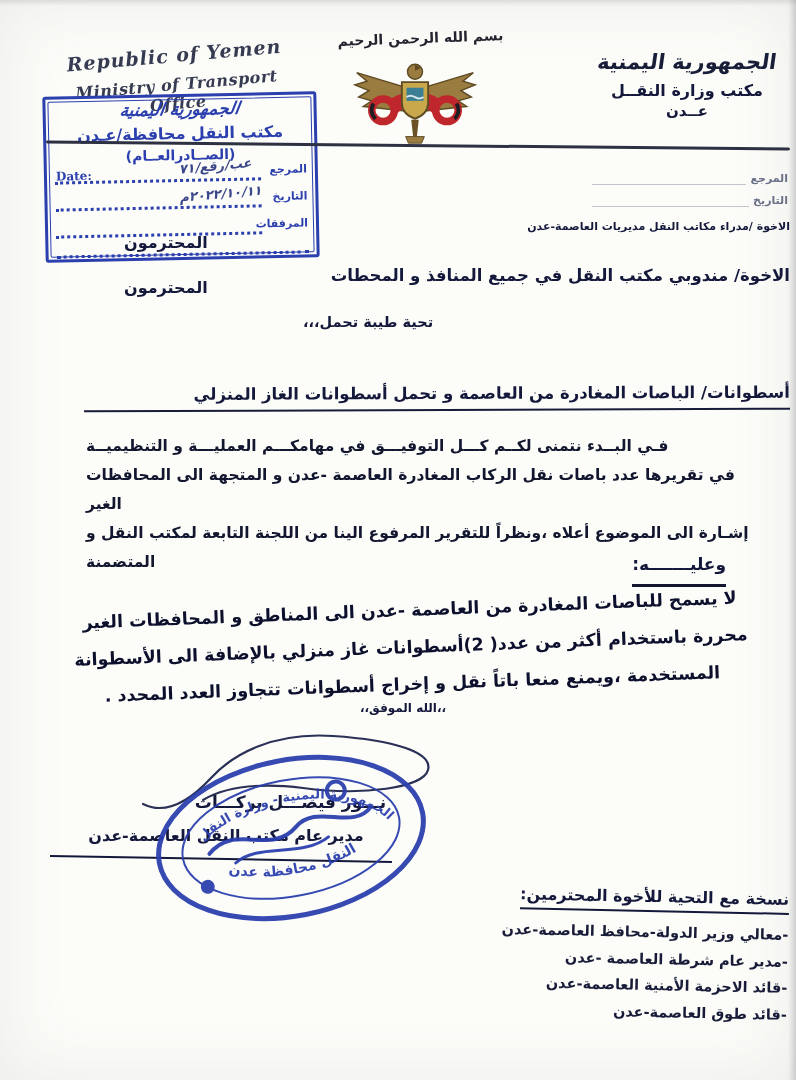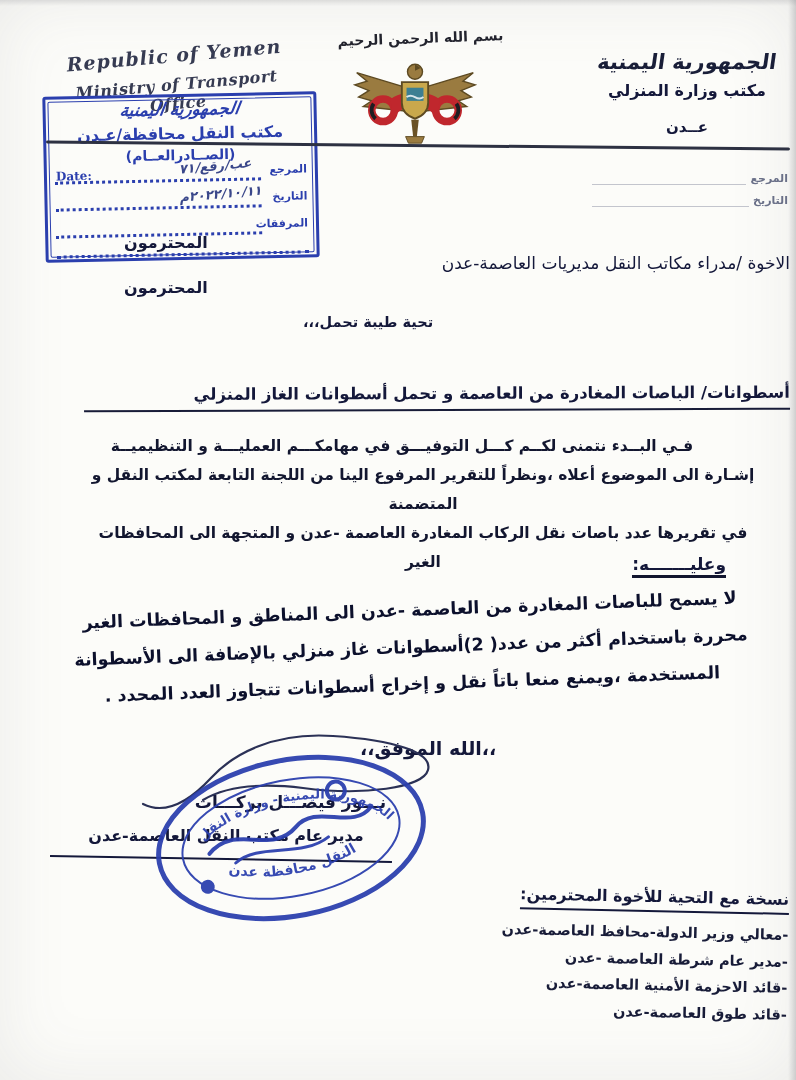--- a/index.html
+++ b/index.html
@@ -24,21 +24,21 @@
   .en-head .l2{font-size:16px;margin-top:9px;letter-spacing:.5px;}
 
   .bismillah{position:absolute;left:333px;top:30px;width:175px;text-align:center;
     font-weight:bold;font-size:14px;color:#23242e;transform:rotate(-2deg);}
 
   .emblem{position:absolute;left:347px;top:52px;width:136px;height:94px;}
 
   .ar-head{position:absolute;left:586px;top:50px;width:202px;text-align:center;direction:rtl;}
   .ar-head .country{font-size:21px;font-weight:bold;transform:skewX(-8deg);color:#191e38;}
   .ar-head .office{font-size:16px;font-weight:bold;margin-top:7px;}
-  .ar-head .city{font-size:15px;font-weight:bold;margin-top:18px;letter-spacing:1px;}
+  .ar-head .city{font-size:15px;font-weight:bold;margin-top:2px;letter-spacing:1px;}
 
   .header-rule{position:absolute;left:46px;top:144px;width:744px;height:3px;
     background:#2d3142;border-radius:2px;transform:rotate(.55deg);z-index:6;}
 
   .ref-fields{position:absolute;left:592px;top:172px;width:196px;direction:rtl;z-index:2;}
   .ref-fields .row{display:flex;align-items:flex-end;margin-bottom:9px;}
   .ref-fields .lbl{font-size:11px;color:#6a7088;font-weight:bold;white-space:nowrap;margin-left:4px;}
   .ref-fields .ln{flex:1;border-bottom:1px solid #c3c5cd;height:12px;}
 
   
@@ -58,45 +58,45 @@
   .reg-stamp .frow .flbl{position:absolute;right:0;top:-4px;font-size:11px;font-weight:bold;}
   .reg-stamp .dots{border-bottom:3px dotted #2b3fae;height:10px;margin-right:46px;}
   .reg-stamp .dots.full{margin-right:0;}
   .hand{position:absolute;color:#26347e;font-weight:bold;
     transform:rotate(-4deg) skewX(-14deg);opacity:.9;}
   .hand.h1{top:62px;right:62px;font-size:13px;}
   .hand.h2{top:90px;right:52px;font-size:13px;letter-spacing:2px;}
 
   
   .arab{direction:rtl;}
-  .recip1{position:absolute;right:6px;top:220px;font-size:17px;font-weight:400;margin-top:33px;}
+  .recip1{position:absolute;right:6px;top:220px;font-size:11px;font-weight:700;}
   .recip2{position:absolute;right:6px;top:266px;font-size:16.5px;font-weight:800;}
   .honor{position:absolute;left:124px;font-size:16px;font-weight:800;}
   .honor.h1{top:233px;z-index:3;}
   .honor.h2{top:278px;}
   .greeting{position:absolute;left:303px;top:314px;font-size:14.5px;font-weight:bold;}
 
   
   .subject{position:absolute;left:84px;right:6px;top:384px;text-align:right;
     font-size:16.5px;font-weight:800;padding-bottom:6px;
     border-bottom:2px solid #181c38;transform:rotate(-.2deg);}
 
   
   .body-block{position:absolute;left:86px;right:36px;top:432px;
-    font-size:15.5px;font-weight:700;line-height:29px;text-align:center;color:#12162f;}
+    font-size:15.5px;font-weight:700;line-height:29px;text-align:left;color:#12162f;}
   .body-block .indent{padding-left:0;padding-right:42px;}
   .therefore{position:absolute;right:70px;top:554px;font-size:17px;font-weight:800;
-    border-bottom:3px solid #12162f;padding-bottom:1px;}
+    border-bottom:3px solid #12162f;padding-bottom:10px;}
 
   
   .directive{position:absolute;left:52px;right:26px;top:592px;text-align:center;
     font-size:17.5px;font-weight:800;line-height:37px;color:#0c102c;
     transform:rotate(-2.2deg);}
 
-  .closing{position:absolute;left:360px;top:701px;font-size:19px;font-weight:bold;margin-top:36px;}
+  .closing{position:absolute;left:360px;top:701px;font-size:12px;font-weight:bold;}
 
   
   .scrawl{position:absolute;left:133px;top:726px;width:315px;height:98px;z-index:1;}
   .sig-name{position:absolute;left:143px;top:792px;width:295px;text-align:center;
     font-size:17px;font-weight:800;letter-spacing:1px;z-index:2;}
   .sig-title{position:absolute;left:56px;top:826px;width:340px;text-align:center;
     font-size:16px;font-weight:800;z-index:2;}
   .sig-underline{position:absolute;left:50px;top:858px;width:342px;height:2px;
     background:#14183a;transform:rotate(1deg);z-index:2;}
   .oval-stamp{position:absolute;left:148px;top:752px;width:286px;height:172px;
@@ -142,21 +142,21 @@
       <rect x="61" y="38" width="18" height="14" fill="#3d7f92"></rect>
       <path d="M61,48 q4,-3 9,0 q5,3 9,0" fill="none" stroke="#d9e6ea" stroke-width="2"></path>
 
       <path d="M66,72 h8 l-2,18 h-4 Z" fill="#6b5226"></path>
       <path d="M60,90 h20 l-3,7 h-14 Z" fill="#9a7b40" stroke="#5d4a22"></path>
     </svg>
   </div>
 
   <div class="ar-head">
     <div class="country">الجمهورية اليمنية</div>
-    <div class="office">مكتب وزارة المنزلي</div>
+    <div class="office">مكتب وزارة النقــل</div>
     <div class="city">عــدن</div>
   </div>
 
   <div class="header-rule"></div>
 
   <div class="ref-fields">
     <div class="row">
       <span class="lbl">المرجع</span>
       <span class="ln"></span>
     </div>
@@ -187,33 +187,34 @@
     <div class="frow" style="top:146px">
       <div class="dots full"></div>
     </div>
 
     <div class="hand h1 arab">عب/رقع/٧١</div>
     <div class="hand h2 arab">٢٠٢٢/١٠/١١م</div>
   </div>
 
   <div class="recip1 arab">الاخوة /مدراء مكاتب النقل مديريات العاصمة-عدن</div>
   <div class="honor h1 arab">المحترمون</div>
+  <div class="recip2 arab">الاخوة/ مندوبي مكتب النقل في جميع المنافذ و المحطات</div>
   <div class="honor h2 arab">المحترمون</div>
   <div class="greeting arab">تحية طيبة تحمل،،،</div>
 
   <div class="subject arab">
     <span>أسطوانات/</span>
     <span> </span>
     <span>الباصات المغادرة من العاصمة و تحمل أسطوانات الغاز المنزلي</span>
   </div>
 
   <div class="body-block arab">
     <div class="indent">فـي البــدء نتمنى لكــم كـــل التوفيـــق في مهامكـــم العمليـــة و التنظيميــة</div>
+    <div>في تقريرها عدد باصات نقل الركاب المغادرة العاصمة -عدن و المتجهة الى المحافظات الغير</div>
     <div>إشـارة الى الموضوع أعلاه ،ونظراً للتقرير المرفوع الينا من اللجنة التابعة لمكتب النقل و المتضمنة</div>
-    <div>في تقريرها عدد باصات نقل الركاب المغادرة العاصمة -عدن و المتجهة الى المحافظات الغير</div>
   </div>
   <div class="therefore arab">وعليـــــــه:</div>
 
   <div class="directive arab">
     <div>لا يسمح للباصات المغادرة من العاصمة -عدن الى المناطق و المحافظات الغير</div>
     <div>محررة باستخدام أكثر من عدد( 2)أسطوانات غاز منزلي بالإضافة الى الأسطوانة</div>
     <div>المستخدمة ،ويمنع منعا باتاً نقل و إخراج أسطوانات تتجاوز العدد المحدد .</div>
   </div>
 
   <div class="closing arab">،،الله الموفق،،</div>

